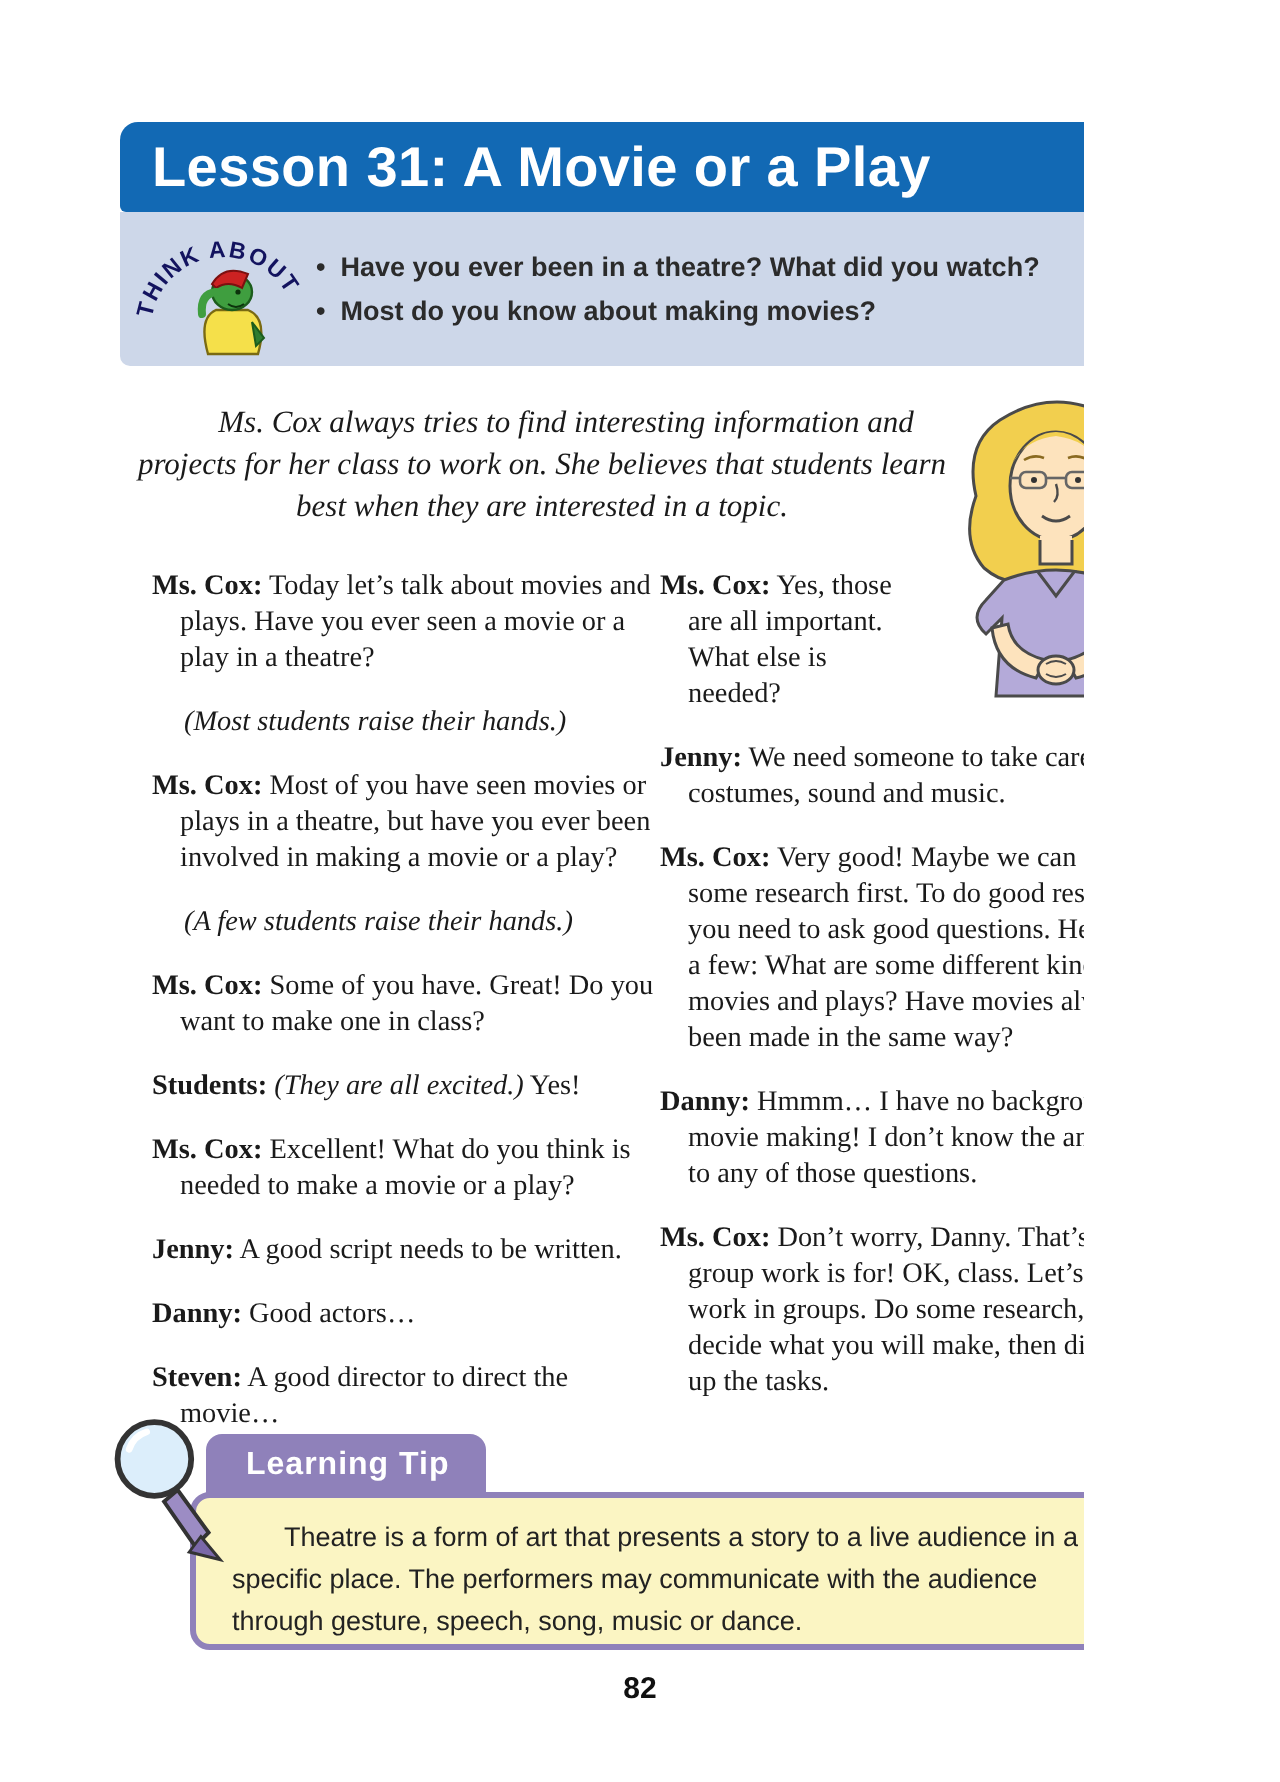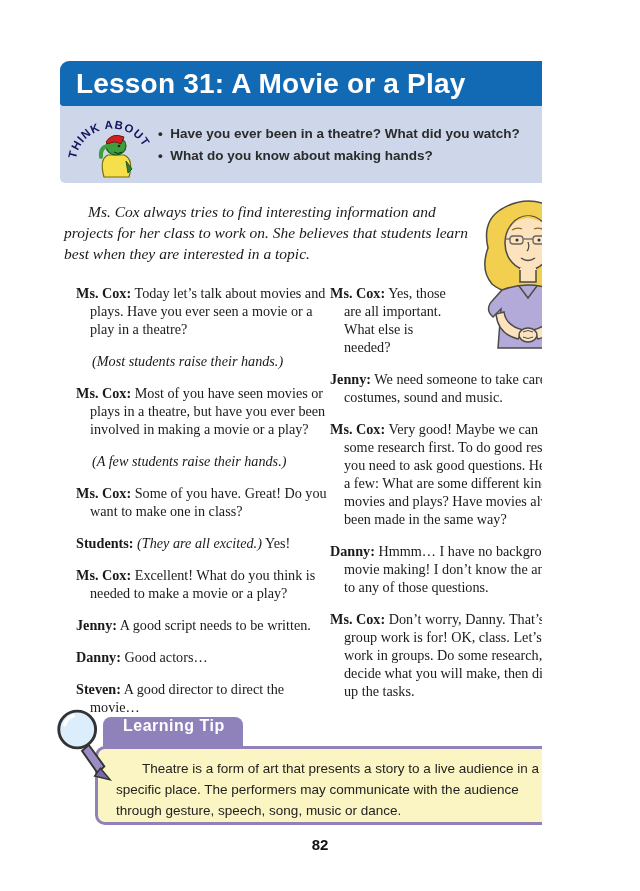--- a/index.html
+++ b/index.html
@@ -19,41 +19,41 @@
              display:flex;align-items:center;box-sizing:border-box;padding-left:8px;}
   .think-icon{flex:0 0 86px;height:72px;}
   .think-bullets{list-style:none;margin:0;padding:0 10px 0 4px;
                  font-family:"Liberation Sans",sans-serif;font-size:13.5px;
                  font-weight:600;color:#2b2b2b;line-height:22px;}
   .think-bullets li:before{content:"\2022\00a0\00a0";}
 
   
   .intro{position:absolute;left:64px;top:201px;width:414px;
          font-style:italic;font-size:15.5px;line-height:21px;}
-  .intro p{margin:0;text-indent:24px;}
+  .intro p{margin:0;text-indent:24px;text-align:center;}
 
   
   .portrait{position:absolute;left:460px;top:196px;width:138px;height:155px;}
 
   
   .col{position:absolute;top:270px;font-size:14.2px;line-height:18px;}
   .col-left{left:76px;width:252px;}
   .col-right{left:330px;width:252px;}
   .col p{margin:14px 0 8px 0;}
   .col p.entry{padding-left:14px;text-indent:-14px;}
   .col p.stage{padding-left:16px;font-style:italic;}
   .col b{font-weight:bold;}
   .col i{font-style:italic;}
   .portrait-spacer{float:right;width:122px;height:82px;}
 
   
   .tip-glass{position:absolute;left:52px;top:704px;width:62px;height:82px;z-index:3;}
   .tip-tab{position:absolute;left:103px;top:717px;width:140px;height:31px;
            background:#8f81ba;border-radius:8px 8px 0 0;z-index:1;
-           display:flex;align-items:flex-start;padding-left:20px;box-sizing:border-box;}
+           display:flex;align-items:center;padding-left:20px;box-sizing:border-box;}
   .tip-tab span{font-family:"Liberation Sans",sans-serif;font-weight:bold;
                 font-size:16px;color:#ffffff;letter-spacing:0.5px;}
   .tip-box{position:absolute;left:95px;top:746px;width:483px;height:79px;z-index:2;
            background:#fbf5c3;border:3px solid #0369a1;border-radius:10px;
            box-sizing:border-box;padding:9px 16px 0 18px;}
   .tip-box p{margin:0;font-family:"Liberation Sans",sans-serif;font-size:13.5px;
              line-height:21px;color:#222222;text-indent:26px;}
 
   
   .page-num{position:absolute;left:0;top:836px;width:640px;text-align:center;
@@ -81,21 +81,21 @@
         <path d="M52,48 l6,8 -4,4 z" fill="#2f7d2f" stroke="#1c5c1c" stroke-width="1"></path>
         <ellipse cx="42" cy="33" rx="10" ry="9" fill="#3f9e3f" stroke="#1c5c1c" stroke-width="1.2"></ellipse>
         <path d="M32,29 Q38,19 50,24 L47,31 Q40,27 34,31 Z" fill="#cc2222" stroke="#7c1010" stroke-width="1"></path>
         <path d="M34,33 q-8,1 -7,11" fill="none" stroke="#3f9e3f" stroke-width="4" stroke-linecap="round"></path>
         <circle cx="45" cy="33" r="1.3" fill="#0c320c"></circle>
         <path d="M40,39 q4,3 8,0" fill="none" stroke="#0c320c" stroke-width="1"></path>
       </g>
     </svg>
     <ul class="think-bullets">
         <li>Have you ever been in a theatre? What did you watch?</li>
-        <li>What do you know about making hands?</li>
+        <li>Most do you know about making movies?</li>
       </ul>
   </div>
 
   <div class="intro">
     <p>Ms. Cox always tries to find interesting information and projects for her class to work on. She believes that students learn best when they are interested in a topic.</p>
   </div>
 
   <svg class="portrait" viewBox="0 0 138 155">
     <g stroke="#4a4a4a" stroke-width="1.5">
       <path d="M40,14 Q68,-4 98,14 Q114,28 106,52 Q114,74 102,88 Q90,99 78,90 L58,90 Q46,100 32,88 Q20,74 28,52 Q22,26 40,14 Z" fill="#f2cf4e"></path>

